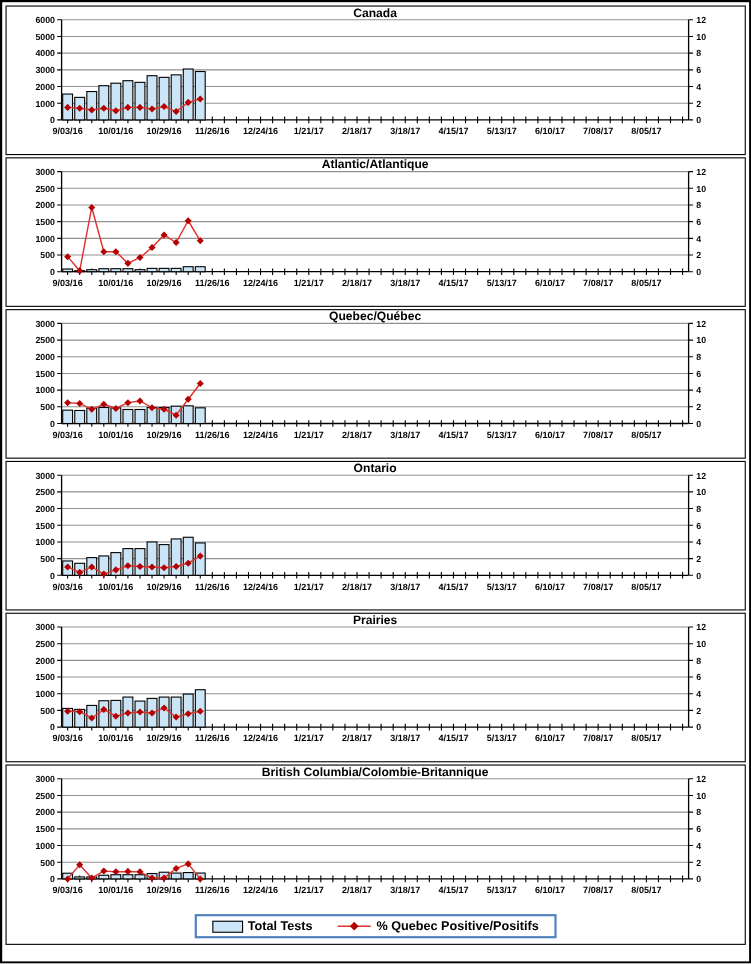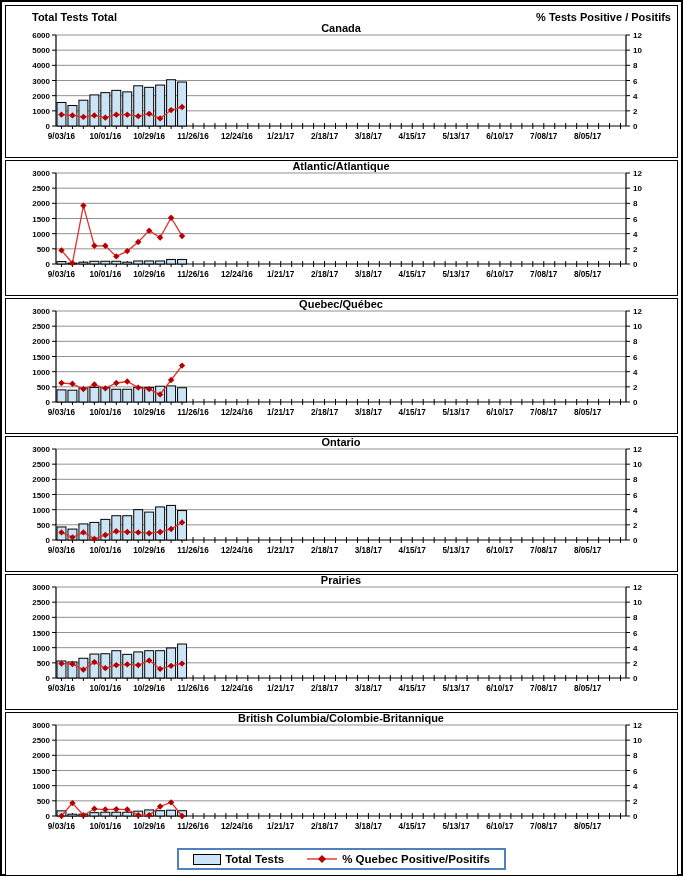--- a/index.html
+++ b/index.html
@@ -14,24 +14,20 @@
   .legend-item{display:inline-flex;align-items:center;gap:4px;font-size:11.5px;font-weight:bold;color:#000;}
   .swatch-bar{display:inline-block;width:26px;height:9px;border:1px solid #000;}
   .swatch-line{display:inline-block;width:32px;height:10px;}
 </style>
 </head>
 <body>
 
 <div class="page">
 
   <div class="panel">
-    <div class="axis-headers">
-      <span>Total Tests Total</span>
-      <span>% Tests Positive / Positifs</span>
-    </div>
     <svg class="chart" viewBox="0 0 671 134" preserveAspectRatio="none">
         <line x1="50" y1="87.83333333333333" x2="620" y2="87.83333333333333" stroke="#919191" stroke-width="1"></line>
         <line x1="50" y1="72.66666666666667" x2="620" y2="72.66666666666667" stroke="#919191" stroke-width="1"></line>
         <line x1="50" y1="57.5" x2="620" y2="57.5" stroke="#919191" stroke-width="1"></line>
         <line x1="50" y1="42.333333333333336" x2="620" y2="42.333333333333336" stroke="#919191" stroke-width="1"></line>
         <line x1="50" y1="27.16666666666667" x2="620" y2="27.16666666666667" stroke="#919191" stroke-width="1"></line>
         <line x1="50" y1="12" x2="620" y2="12" stroke="#919191" stroke-width="1"></line>
         <line x1="46" y1="103" x2="50" y2="103" stroke="#000000" stroke-width="1"></line>
         <line x1="620" y1="103" x2="624" y2="103" stroke="#000000" stroke-width="1"></line>
         <text x="44" y="106" text-anchor="end" font-size="8" font-family="&quot;Liberation Sans&quot;, sans-serif" font-weight="bold" fill="#000">0</text>

